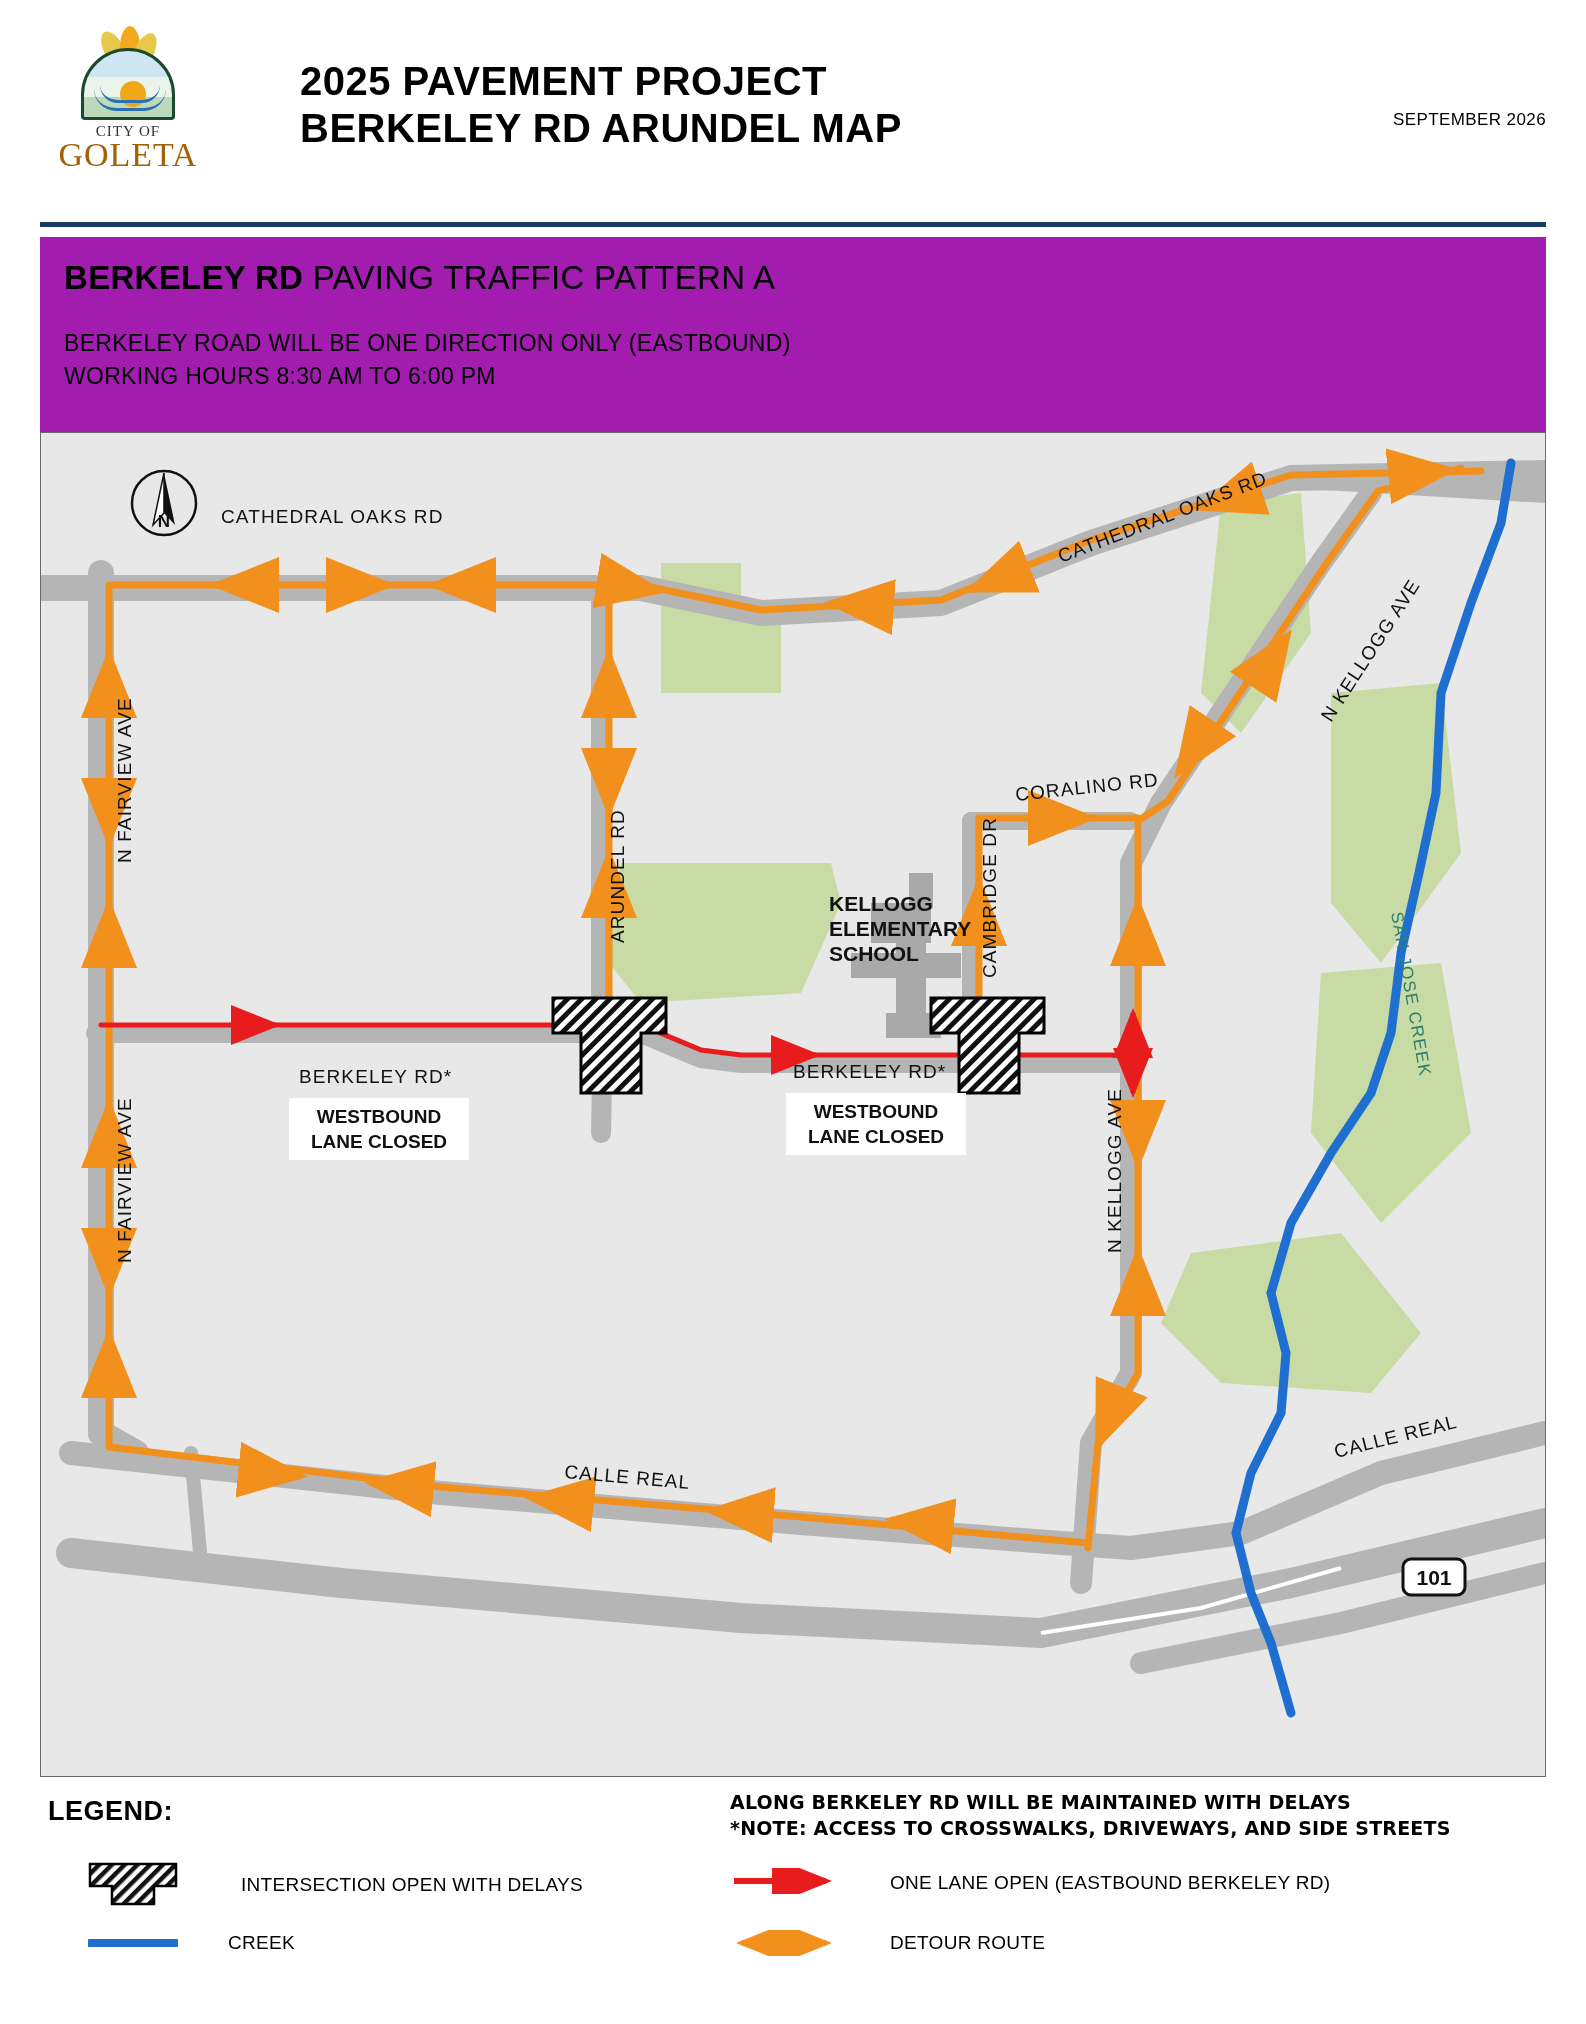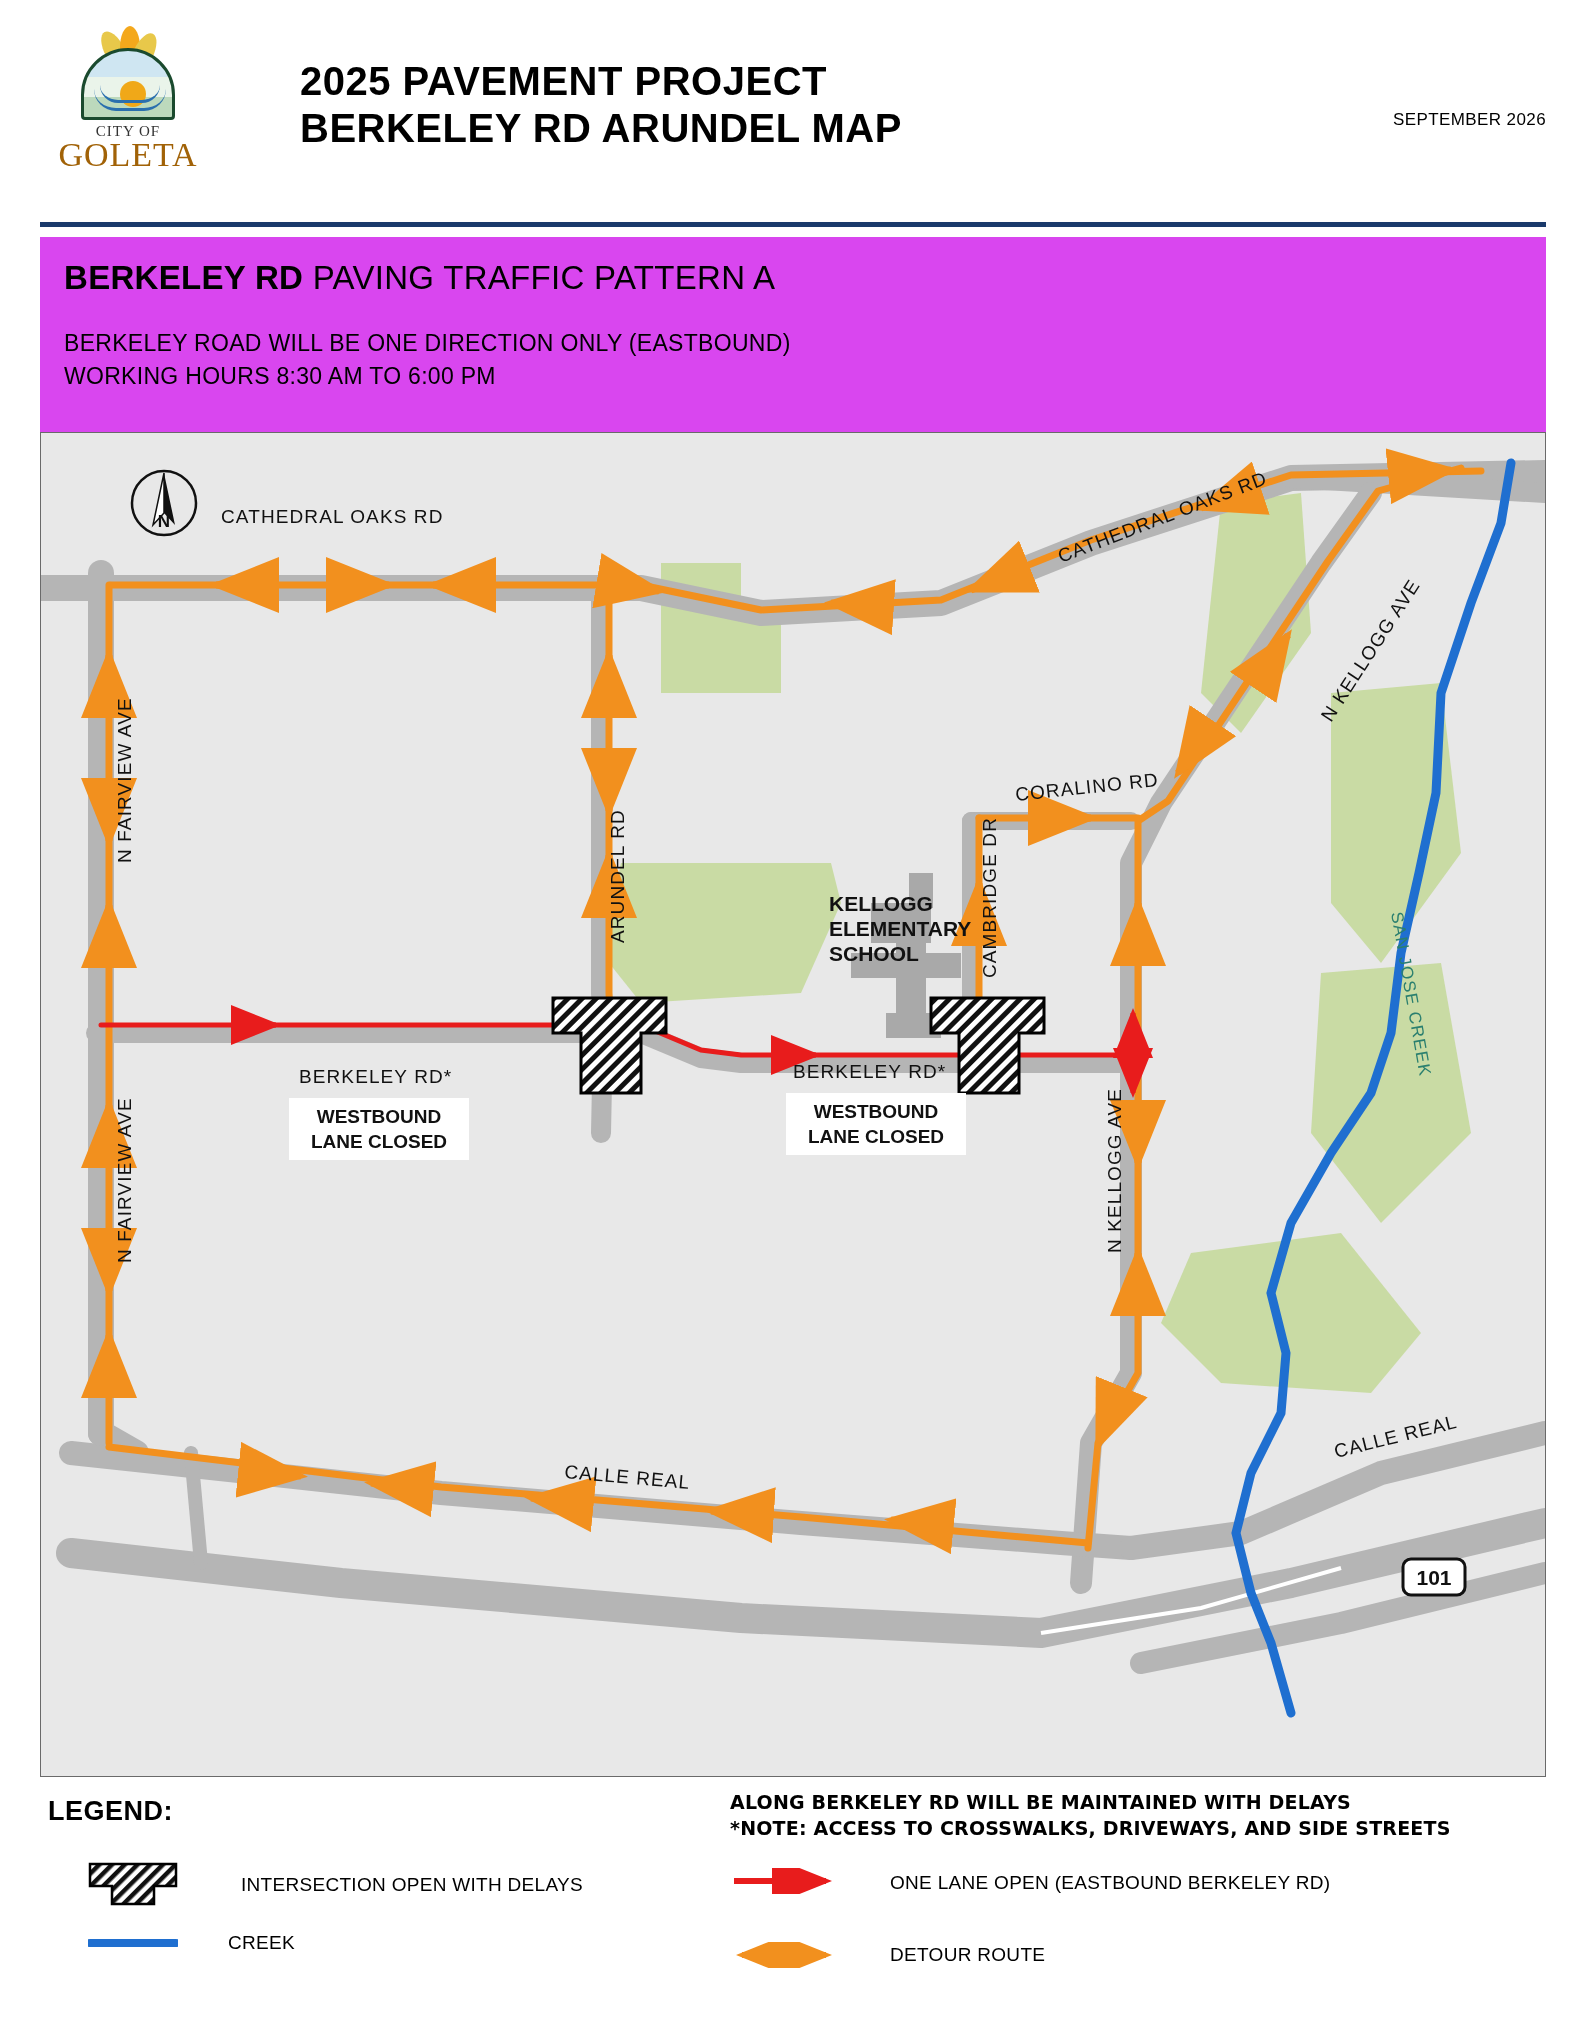--- a/index.html
+++ b/index.html
@@ -116,21 +116,21 @@
     width: 1506px;
     height: 5px;
     background: #1a3a6b;
   }
   .notice {
     position: absolute;
     left: 40px;
     top: 237px;
     width: 1506px;
     height: 195px;
-    background: #d946ef;
+    background: #a21caf;
     padding: 22px 24px 0 24px;
   }
   .notice-title {
     font-size: 33px;
     letter-spacing: 0.3px;
   }
   .notice-title b { font-weight: bold; }
   .notice-sub {
     font-size: 23px;
     letter-spacing: 0.3px;
@@ -447,21 +447,21 @@
       <defs>
         <marker id="lgRed" markerWidth="10" markerHeight="8" refX="9" refY="4" orient="auto">
           <path d="M0,0 L10,4 L0,8 z" fill="#e81c1c"></path>
         </marker>
       </defs>
       <line x1="4" y1="13" x2="96" y2="13" stroke="#e81c1c" stroke-width="6" marker-end="url(#lgRed)"></line>
     </svg>
     <span class="lg-label" style="left:160px; top:12px;">ONE LANE OPEN (EASTBOUND BERKELEY RD)</span>
   </div>
 
-  <div class="legend-row" style="left:690px; top:140px; width:800px; height:40px;margin-top:12px;">
+  <div class="legend-row" style="left:690px; top:140px; width:800px; height:40px;">
     <svg class="lg-sym" style="left:0; top:0;" width="120" height="26">
       <defs>
         <marker id="lgOr" markerWidth="10" markerHeight="8" refX="9" refY="4" orient="auto">
           <path d="M0,0 L10,4 L0,8 z" fill="#f2901e"></path>
         </marker>
         <marker id="lgOrS" markerWidth="10" markerHeight="8" refX="1" refY="4" orient="auto">
           <path d="M10,0 L0,4 L10,8 z" fill="#f2901e"></path>
         </marker>
       </defs>
       <line x1="12" y1="13" x2="96" y2="13" stroke="#f2901e" stroke-width="6" marker-end="url(#lgOr)" marker-start="url(#lgOrS)"></line>

